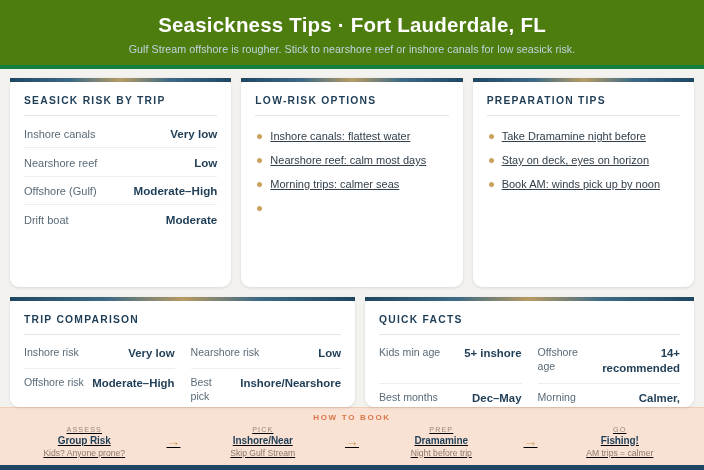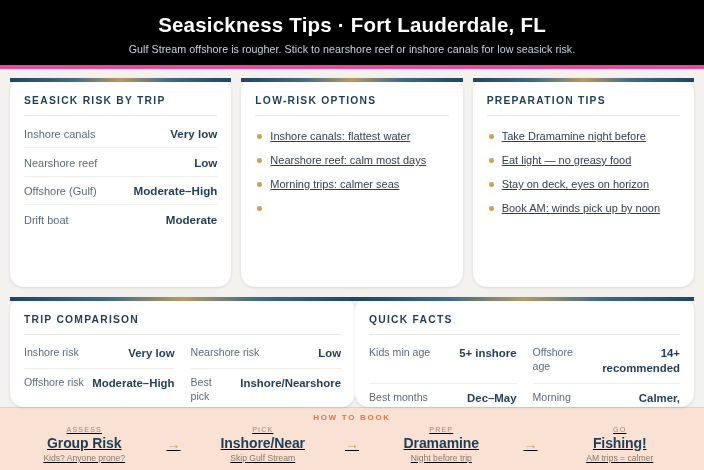--- a/index.html
+++ b/index.html
@@ -6,24 +6,24 @@
   html, body {
     width: 704px; height: 470px;
     background: #f4f2ee;
     font-family: "Liberation Sans", sans-serif;
     overflow: hidden;
   }
   .page { width: 704px; height: 470px; display: flex; flex-direction: column; position: relative; }
 
   
   .header {
-    background: #000000;
+    background: #4d7c0f;
     padding: 13px 20px 10px;
     text-align: center;
-    border-bottom: 4px solid #ec4899;
+    border-bottom: 4px solid #15803d;
     flex: 0 0 auto;
   }
   .header h1 {
     color: #ffffff;
     font-size: 20.5px;
     font-weight: bold;
     letter-spacing: .2px;
     line-height: 1.15;
   }
   .header .sub {
@@ -32,21 +32,21 @@
     margin-top: 6px;
     letter-spacing: .05px;
   }
 
   
   .main { flex: 1 1 auto; padding: 9px 10px 0; display: flex; flex-direction: column; }
 
   .top-row { display: flex; gap: 10px; height: 209px; }
   .card {
     background: #ffffff;
-    border-radius: 14px;
+    border-radius: 9px;
     border-top: 4px solid transparent;
     border-image: linear-gradient(90deg,#1e4662 0%,#3d6a85 28%,#b79a63 50%,#3d6a85 72%,#1e4662 100%) 1;
     border-left: 0; border-right: 0; border-bottom: 0;
     box-shadow: 0 1px 3px rgba(30,50,70,.13);
     padding: 13px 14px 20px;
     flex: 1 1 0;
     overflow: hidden;
     position: relative;
   }
   .card-title {
@@ -74,21 +74,21 @@
   .blist { padding-top: 5px; }
   .bitem { display: flex; align-items: flex-start; padding: 4.6px 0; }
   .bdot {
     width: 5px; height: 5px; border-radius: 50%;
     background: #c9a25e; flex: 0 0 auto;
     margin: 5px 8px 0 2px;
   }
   .btext { font-size: 11px; color: #33404c; line-height: 1.35; text-decoration: underline; }
 
   
-  .bottom-row { display: flex; margin-top: 10px; height: 110px; }
+  .bottom-row { display: flex; gap: 10px; margin-top: 10px; height: 110px; }
   .panel-left { flex: 0 0 345px; }
   .panel-right { flex: 1 1 auto; }
 
   .kv-grid { display: grid; grid-template-columns: 1fr 1fr; column-gap: 16px; }
   .kv {
     display: flex; justify-content: space-between; align-items: flex-start;
     gap: 8px;
     padding: 7.5px 0 7px;
     border-bottom: 1px solid #eeeeea;
   }
@@ -104,21 +104,21 @@
   }
   .howto-title {
     text-align: center;
     font-size: 8px; font-weight: bold; letter-spacing: 1.7px;
     color: #d9774a; text-transform: uppercase;
     margin-bottom: 3px;
   }
   .steps { display: flex; align-items: center; justify-content: center; text-decoration: underline; }
   .step { flex: 1 1 0; text-align: center; }
   .step-kicker { font-size: 7.2px; letter-spacing: 1.1px; color: #9c8675; text-transform: uppercase; }
-  .step-title { font-size: 14px; font-weight: bold; color: #1e3d56; margin-top: 1px; letter-spacing: -.1px; }
+  .step-title { font-size: 10px; font-weight: bold; color: #1e3d56; margin-top: 1px; letter-spacing: -.1px; }
   .step-desc { font-size: 8.6px; color: #8a7668; margin-top: 2px; }
   .step-arrow { flex: 0 0 38px; text-align: center; color: #c9a25e; font-size: 14px; line-height: 1; }
 
   
   .footer {
     background: #1e4662;
     text-align: center;
     padding: 6px 10px;
     flex: 0 0 auto;
     white-space: nowrap;
@@ -183,24 +183,20 @@
 
       <div class="card">
         <div class="card-title">Preparation Tips</div>
         <div class="blist">
           <div class="bitem">
             <span class="bdot"></span>
             <span class="btext">Take Dramamine night before</span>
           </div>
           <div class="bitem">
             <span class="bdot"></span>
-            <span class="btext">Eat light — no greasy food</span>
-          </div>
-          <div class="bitem">
-            <span class="bdot"></span>
             <span class="btext">Stay on deck, eyes on horizon</span>
           </div>
           <div class="bitem">
             <span class="bdot"></span>
             <span class="btext">Book AM: winds pick up by noon</span>
           </div>
         </div>
       </div>
 
     </div>

